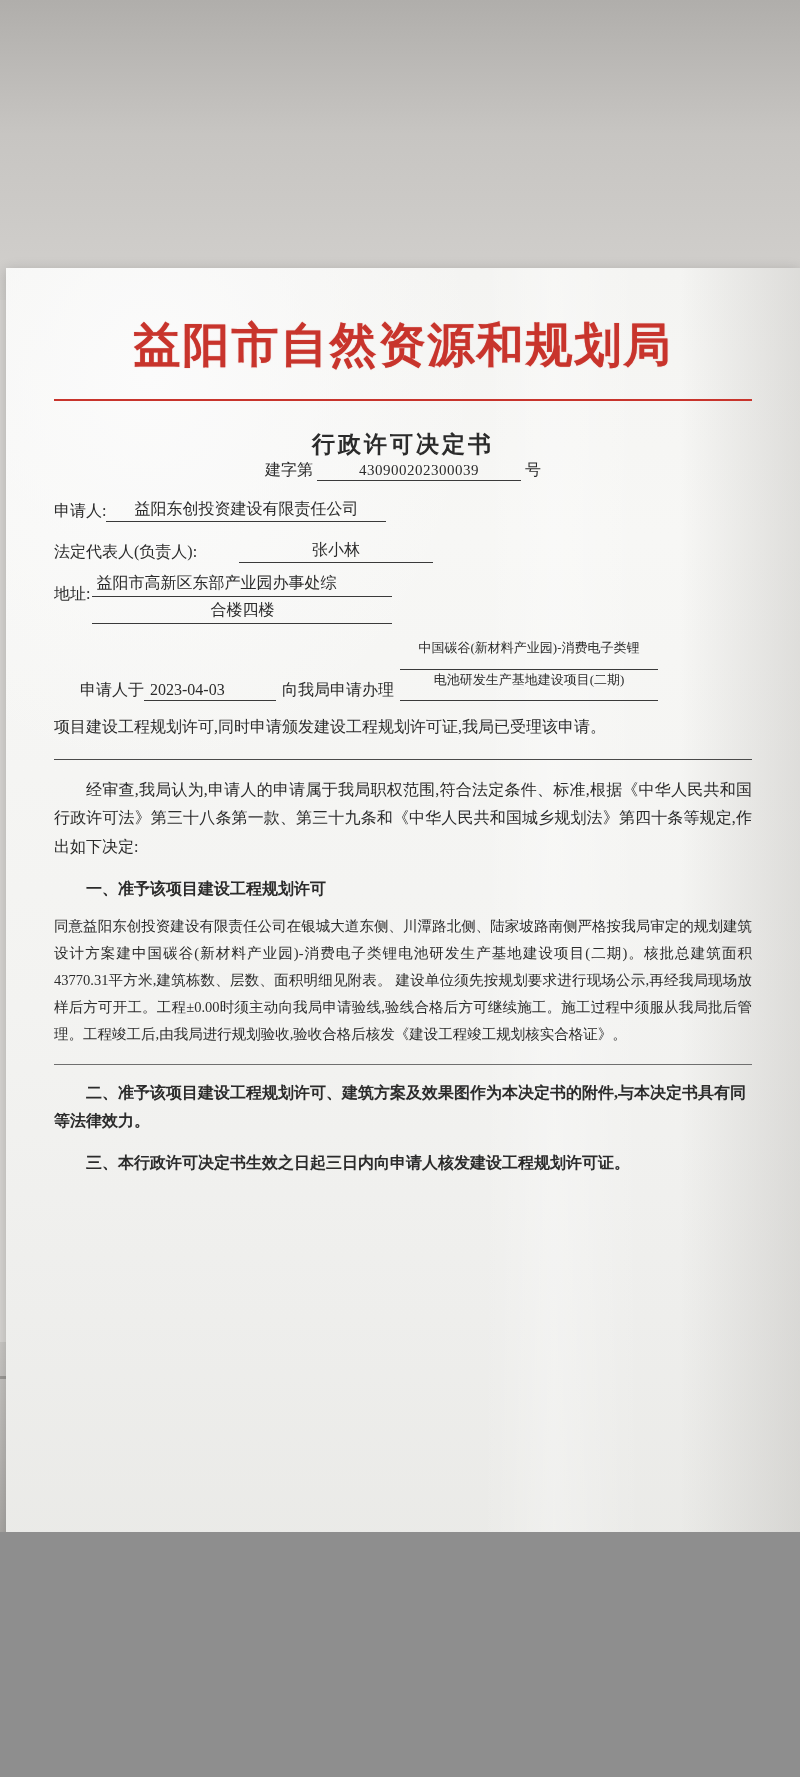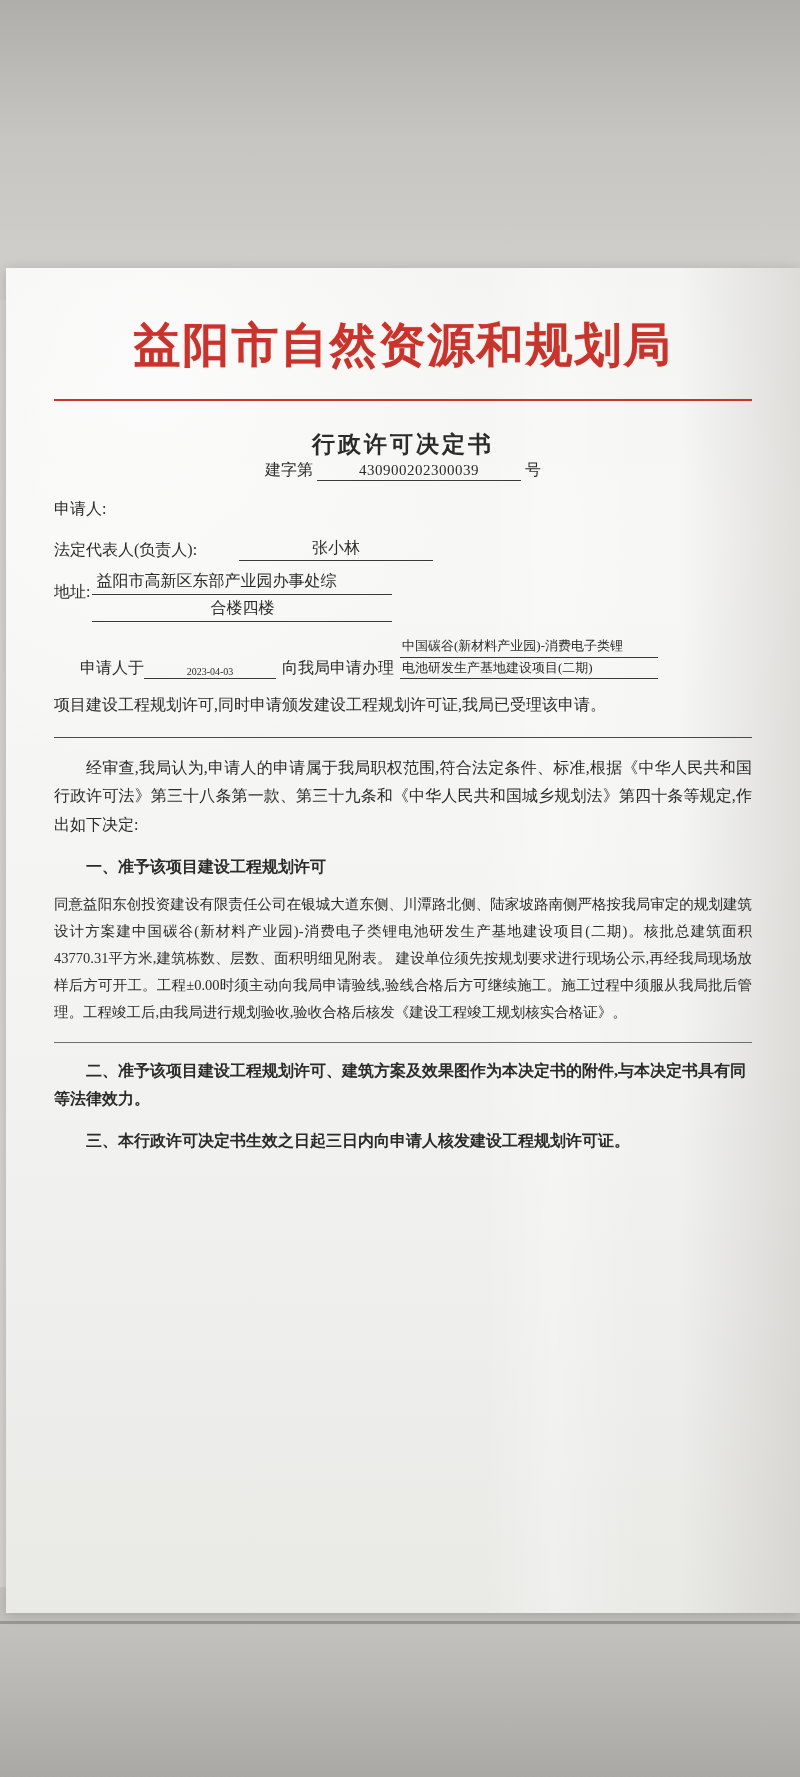--- a/index.html
+++ b/index.html
@@ -3,21 +3,21 @@
 <meta charset="utf-8">
 <style>
   html, body {
     margin: 0;
     padding: 0;
     background: #8e8e8e;
   }
   #page {
     position: relative;
     width: 800px;
-    height: 1777px;
+    height: 1532px;
     overflow: hidden;
     background: linear-gradient(180deg, #b9b7b4 0%, #c3c1be 4%, #cfcdca 10%, #d6d4d1 14%);
     font-family: "Liberation Serif", "DejaVu Serif", serif;
   }
 
   
   .bg-top {
     position: absolute;
     left: 0; top: 0; width: 800px; height: 300px;
     background: linear-gradient(180deg,#b0aeab 0%, #c7c5c2 45%, #d2d0cd 100%);
@@ -149,35 +149,35 @@
     margin-top: 14px;
     font-size: 16px;
     display: flex;
     align-items: flex-end;
     flex-wrap: nowrap;
   }
   .apply-row .pre { padding-left: 26px; white-space: nowrap; }
   .u-date {
     min-width: 120px;
     border-bottom: 1px solid #3a3a3a;
-    text-align: center;
-    font-size: 10px;
+    font-size: 16px;
     padding: 0 6px 1px 6px;
   }
   .apply-row .mid { white-space: nowrap; padding: 0 6px; }
   .proj-lines {
     display: flex;
     flex-direction: column;
     width: 258px;
     font-size: 13px;
     line-height: 1.5;
   }
   .proj-lines span {
     border-bottom: 1px solid #3a3a3a;
-    padding: 0 2px 1px 2px;
+    text-align: center;
+    padding: 0 2px 11px 2px;
   }
 
   .cont-line {
     margin-top: 12px;
     font-size: 16px;
     line-height: 1.7;
   }
 
   .hr {
     margin: 18px 0 0 0;
@@ -228,20 +228,21 @@
       <div class="doc-title">行政许可决定书</div>
 
       <div class="serial-row">
         <span>建字第</span>
         <span class="blank">430900202300039</span>
         <span>号</span>
       </div>
 
       <div class="field-row">
         <span class="field-label">申请人:</span>
+        <span class="underline u-applicant">益阳东创投资建设有限责任公司</span>
       </div>
 
       <div class="field-row">
         <span class="field-label">法定代表人(负责人):</span>
         <span class="underline u-legal">张小林</span>
       </div>
 
       <div class="addr-row">
         <span class="addr-label">地址:</span>
         <span class="addr-lines">

